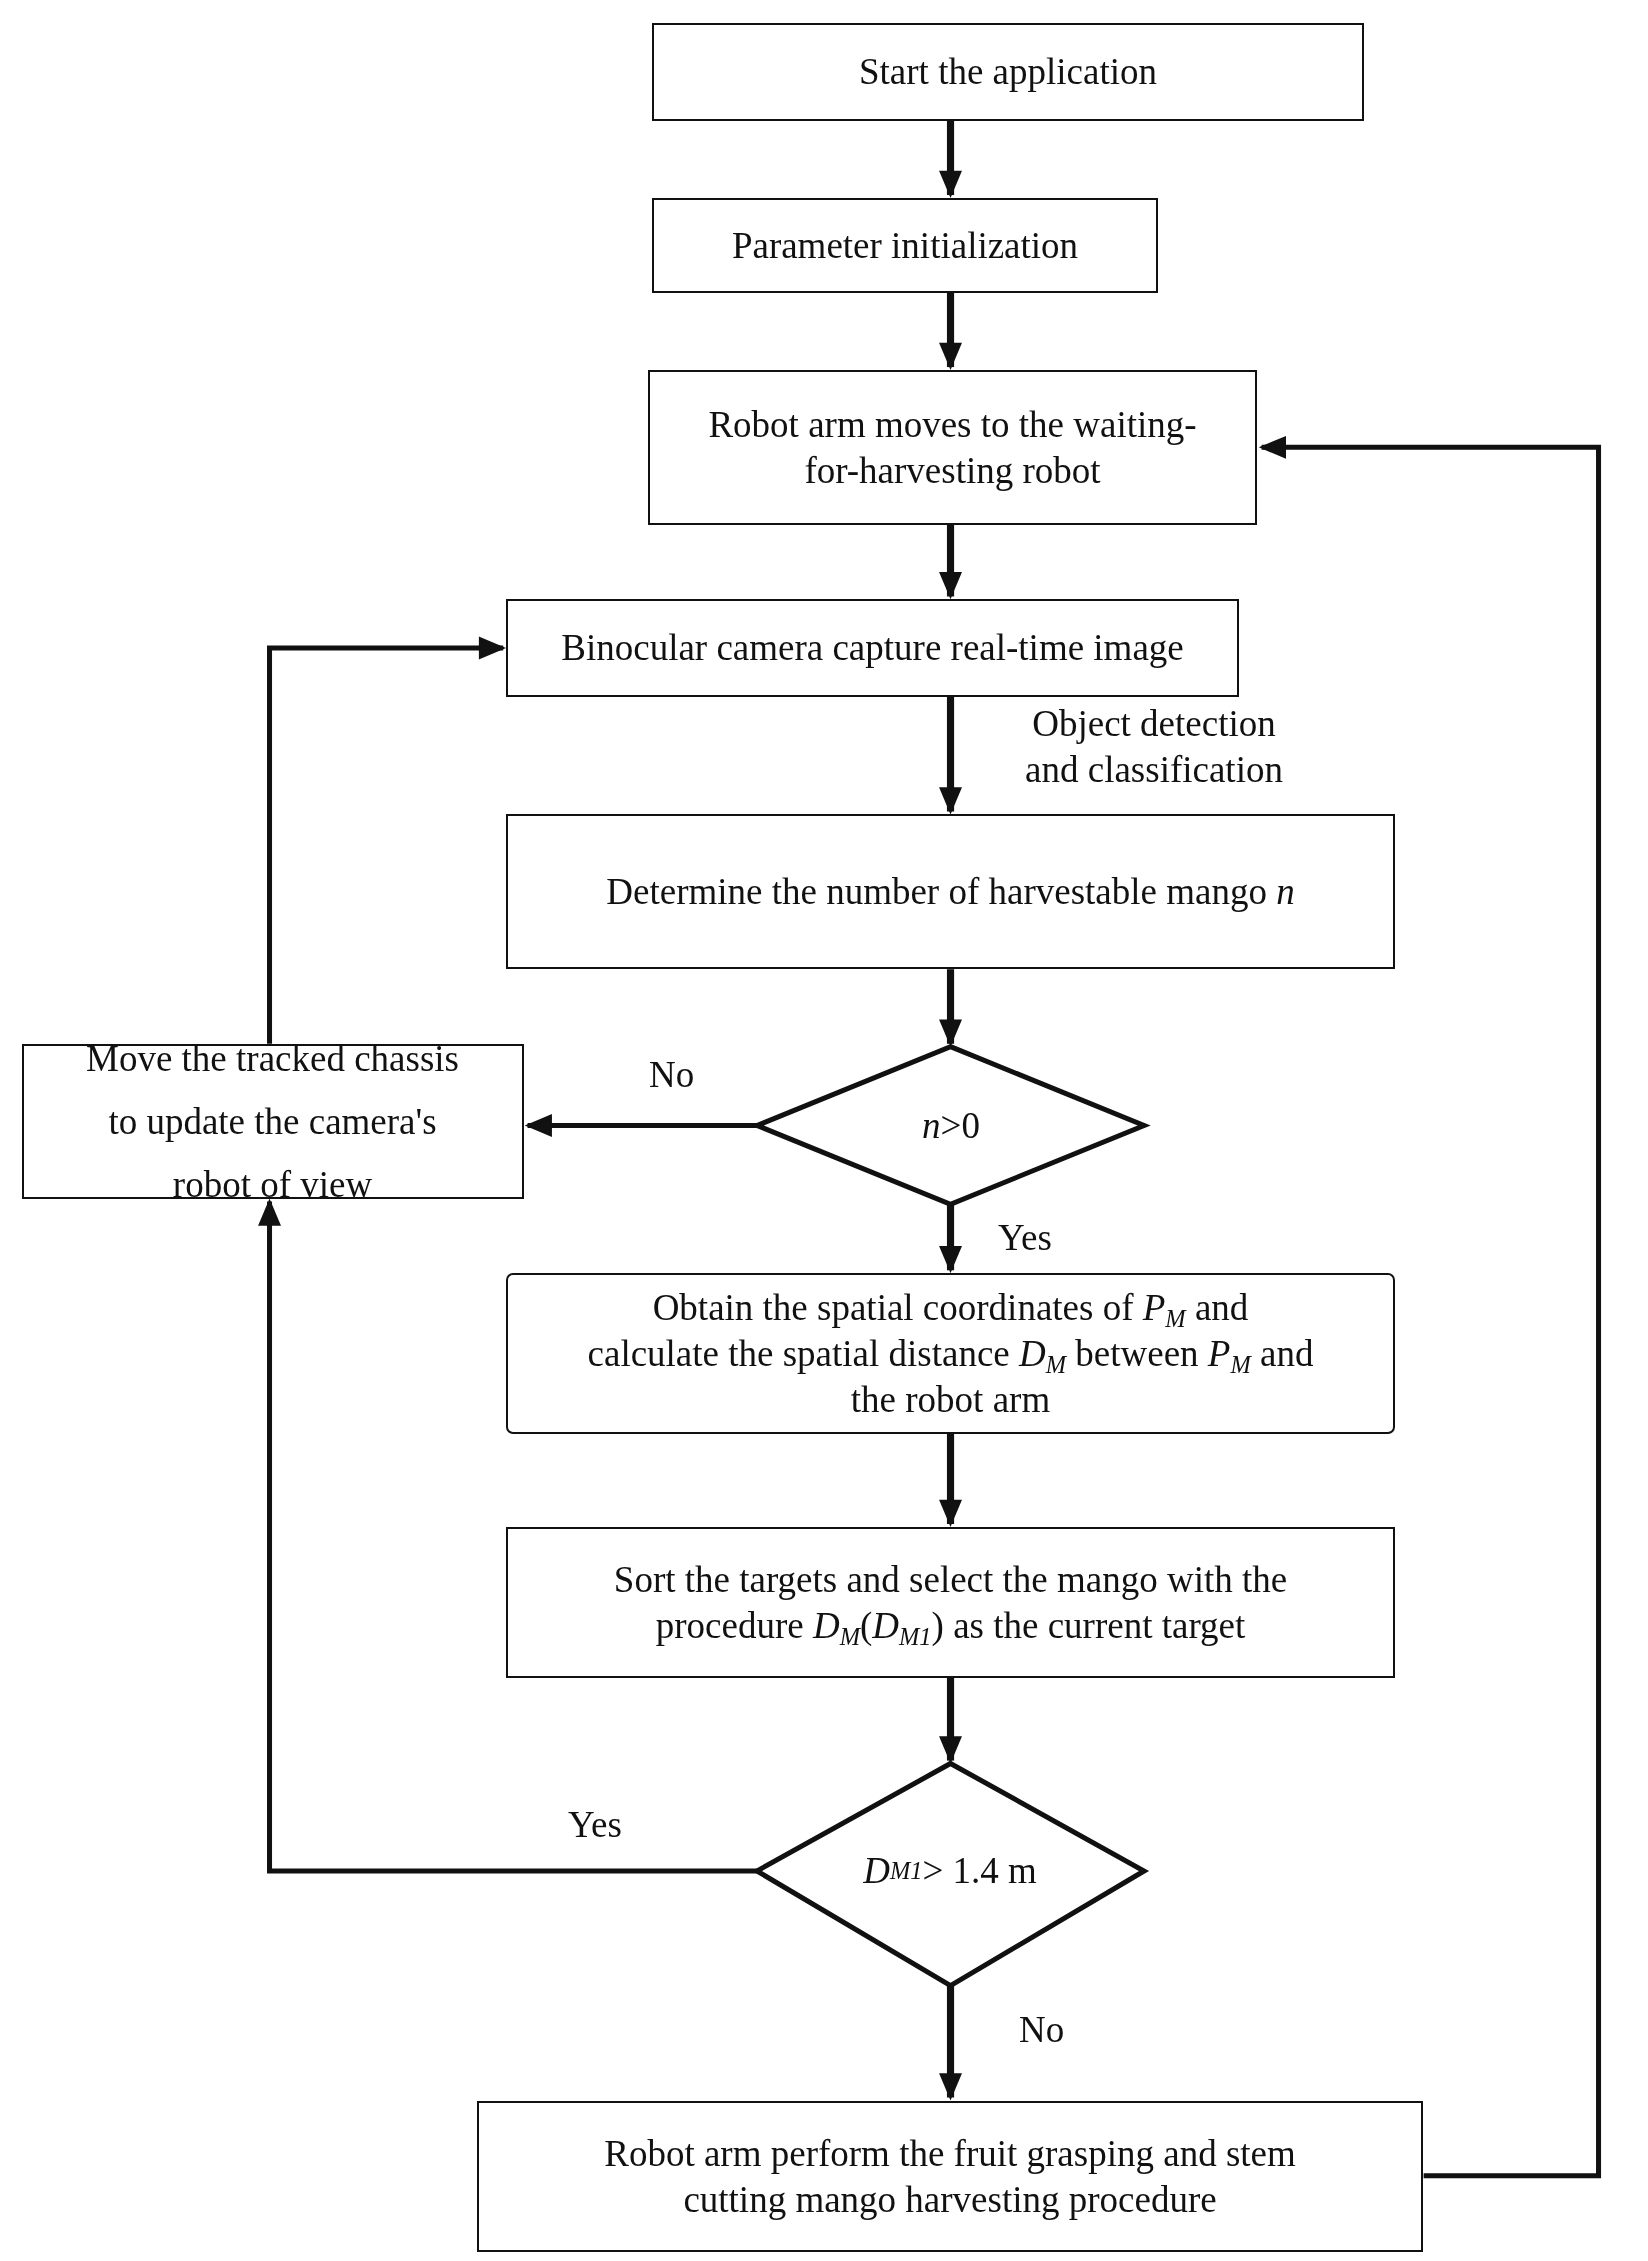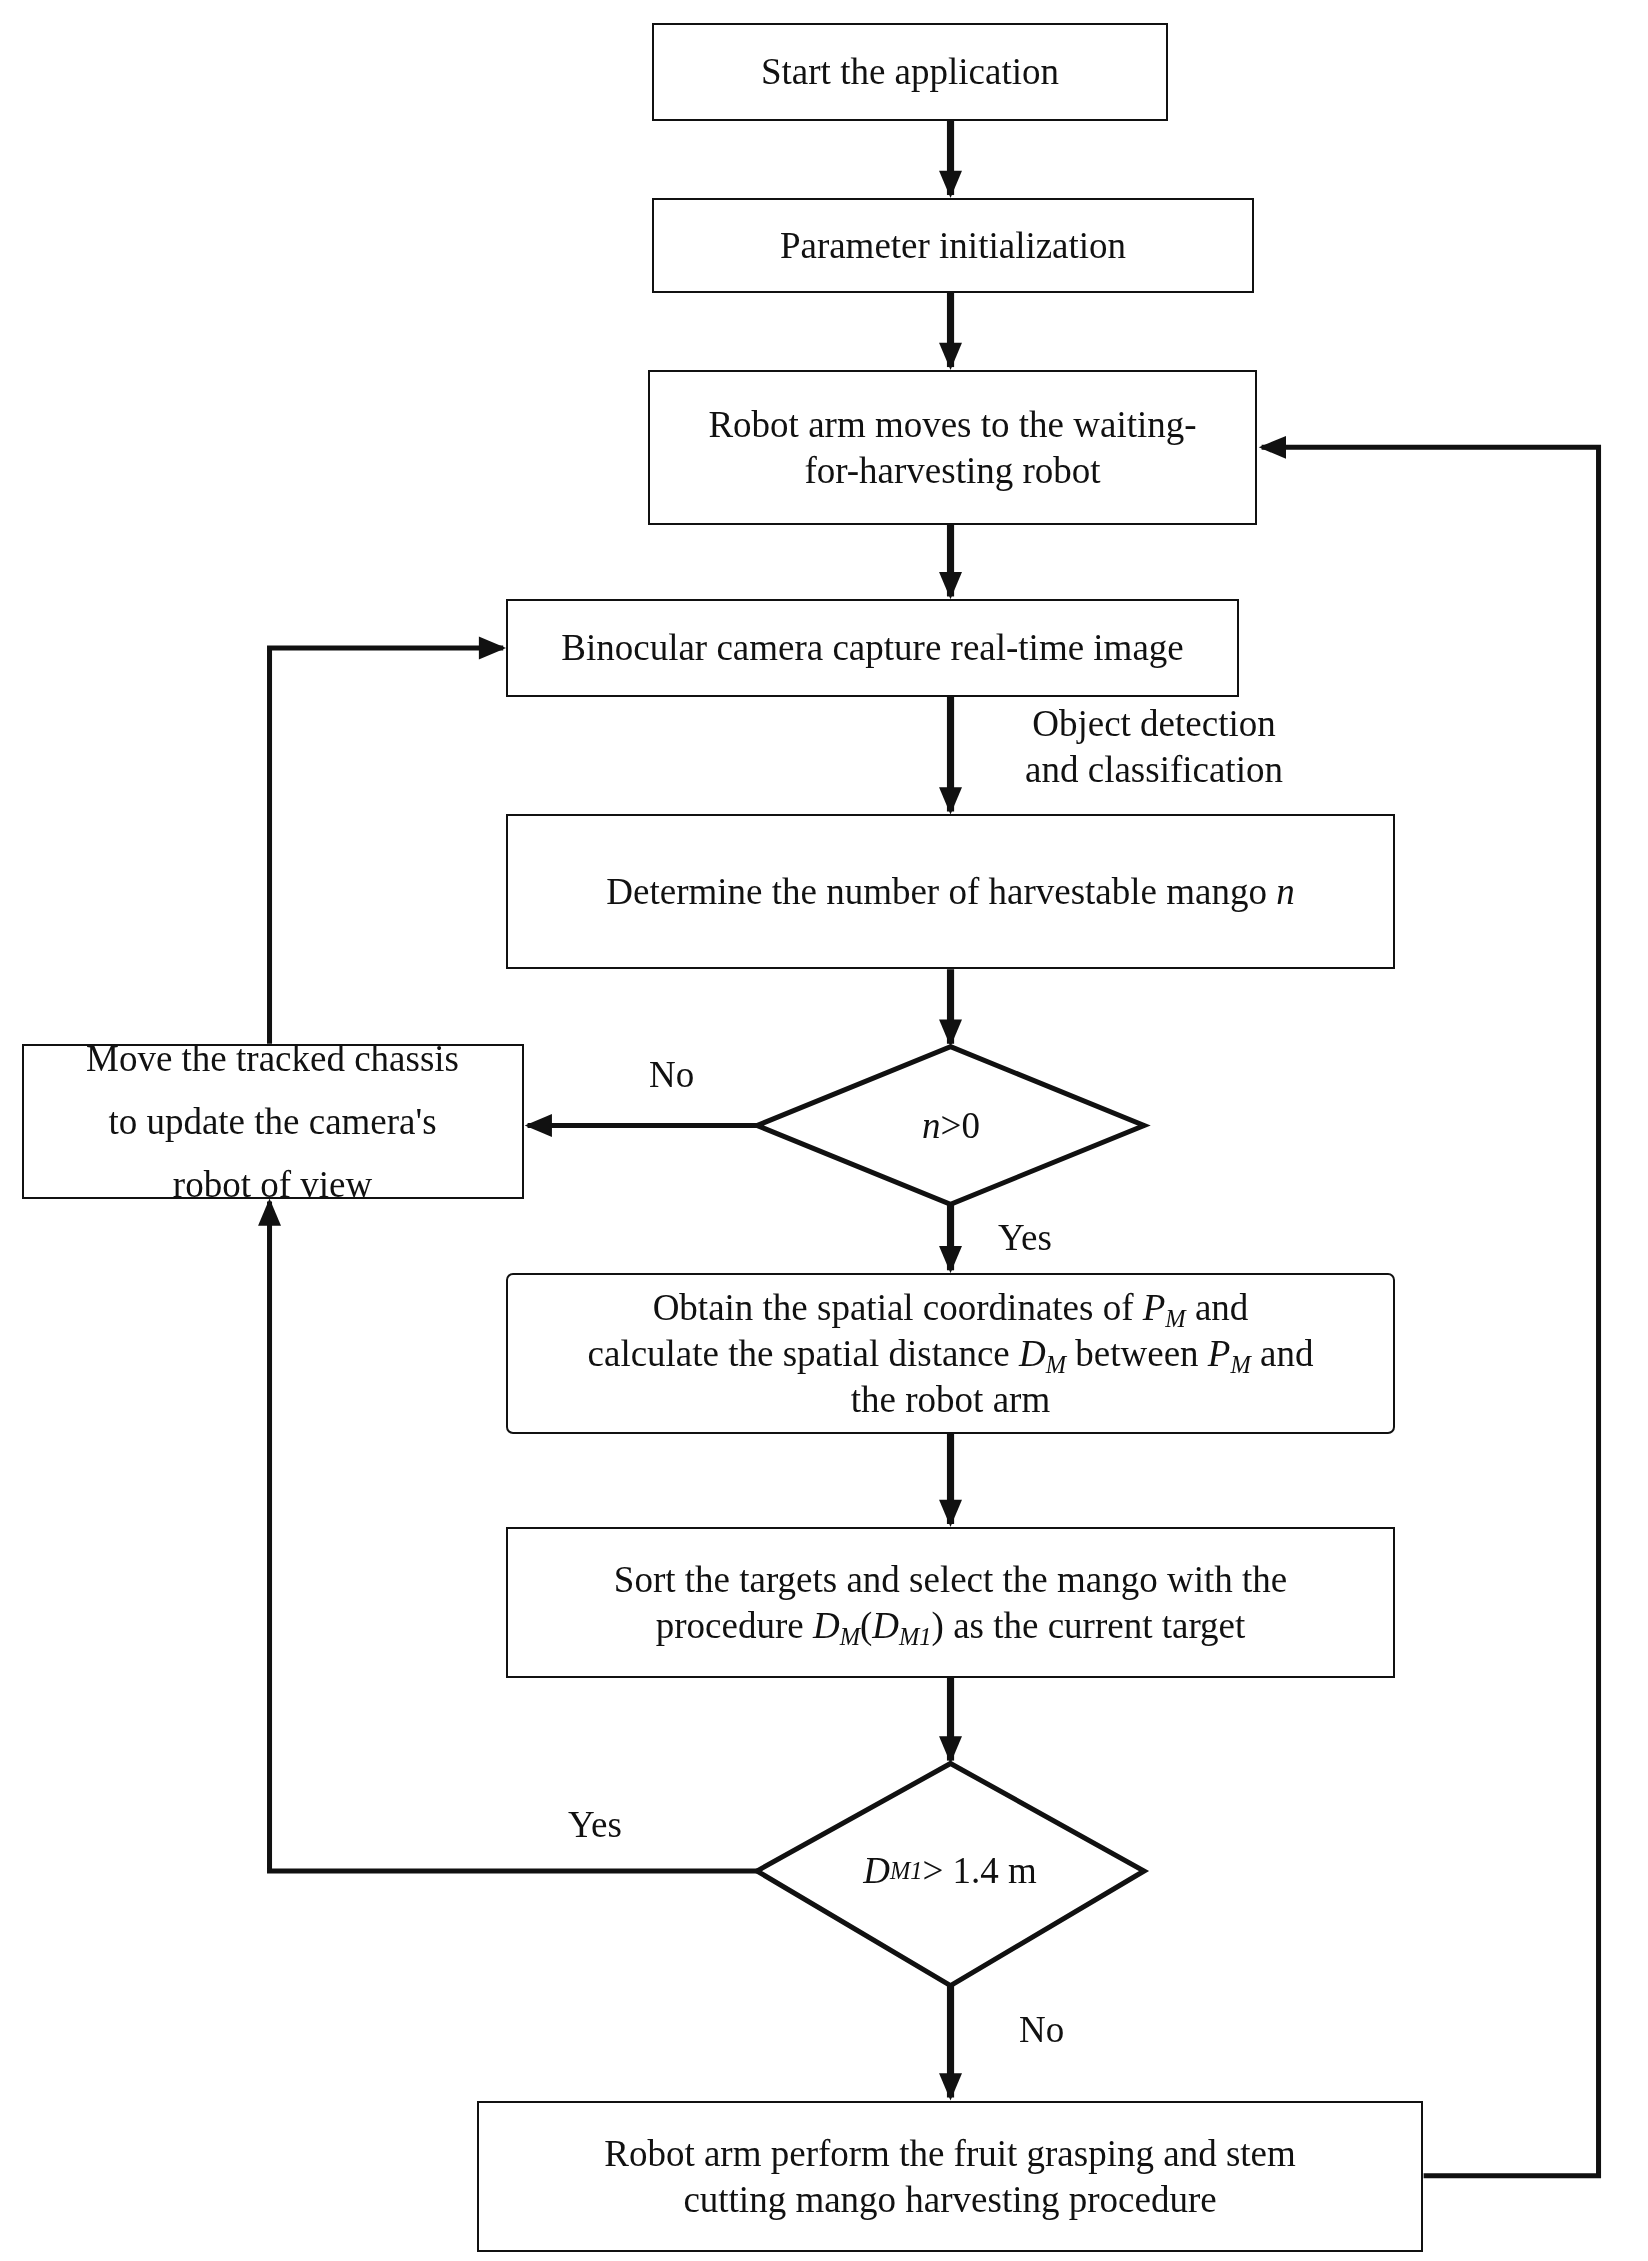--- a/index.html
+++ b/index.html
@@ -78,25 +78,25 @@
 
     <path d="M1056 1570 H736" stroke="#111111" stroke-width="7" fill="none" marker-end="url(#ah)"></path>
     <path d="M1056 2610 H376 V1676" stroke="#111111" stroke-width="7" fill="none" marker-end="url(#ah)"></path>
     <path d="M376 1456 V904 H702" stroke="#111111" stroke-width="7" fill="none" marker-end="url(#ah)"></path>
     <path d="M1986 3035 H2230 V624 H1760" stroke="#111111" stroke-width="7" fill="none" marker-end="url(#ah)"></path>
 
     <polygon points="1326,1460 1596,1570 1326,1680 1056,1570" fill="#ffffff" stroke="#111111" stroke-width="7"></polygon>
     <polygon points="1326,2460 1596,2610 1326,2770 1056,2610" fill="#ffffff" stroke="#111111" stroke-width="7"></polygon>
   </svg>
 
-  <div class="box" style="left:652px;top:23px;width:516px;height:98px;">
+  <div class="box" style="left:652px;top:23px;width:712px;height:98px;">
     <div class="ln">Start the application</div>
   </div>
 
-  <div class="box" style="left:652px;top:198px;width:602px;height:95px;">
+  <div class="box" style="left:652px;top:198px;width:506px;height:95px;">
     <div class="ln">Parameter initialization</div>
   </div>
 
   <div class="box" style="left:648px;top:370px;width:609px;height:155px;">
     <div class="ln">Robot arm moves to the waiting-</div>
     <div class="ln">for-harvesting robot</div>
   </div>
 
   <div class="box" style="left:506px;top:599px;width:733px;height:98px;align-items:center;">
     <div class="ln">Binocular camera capture real-time image</div>

